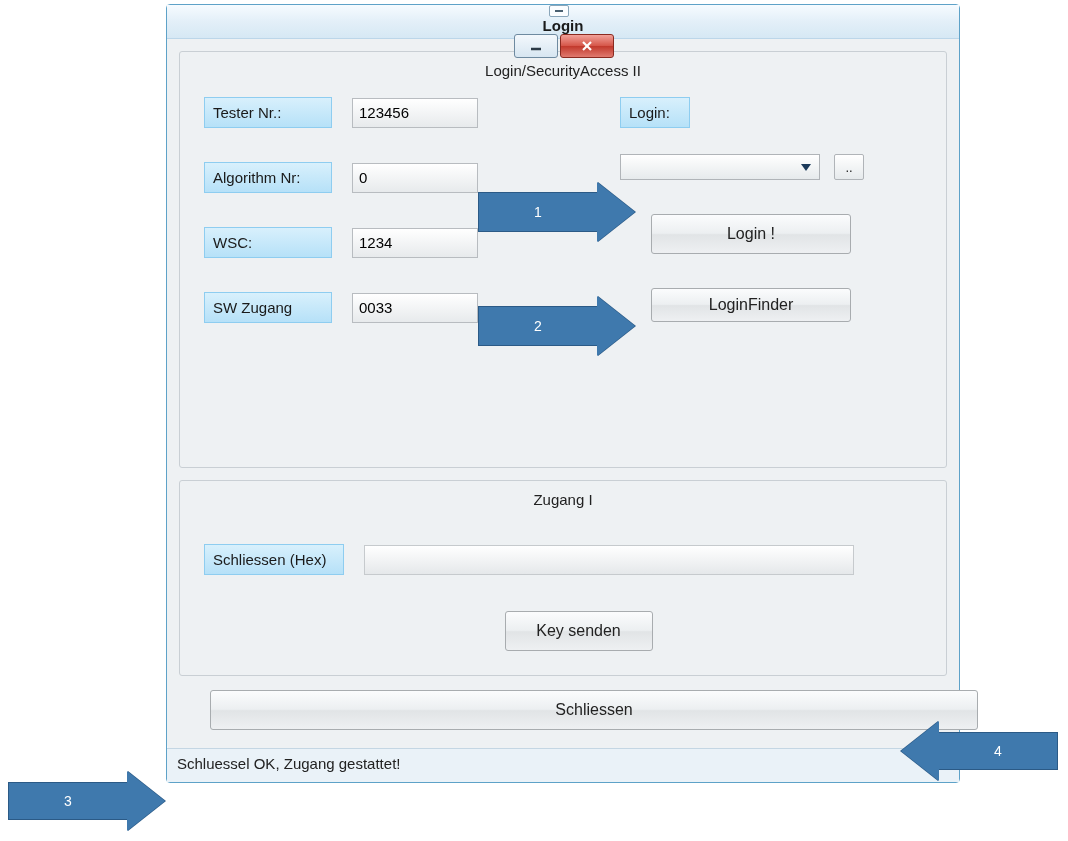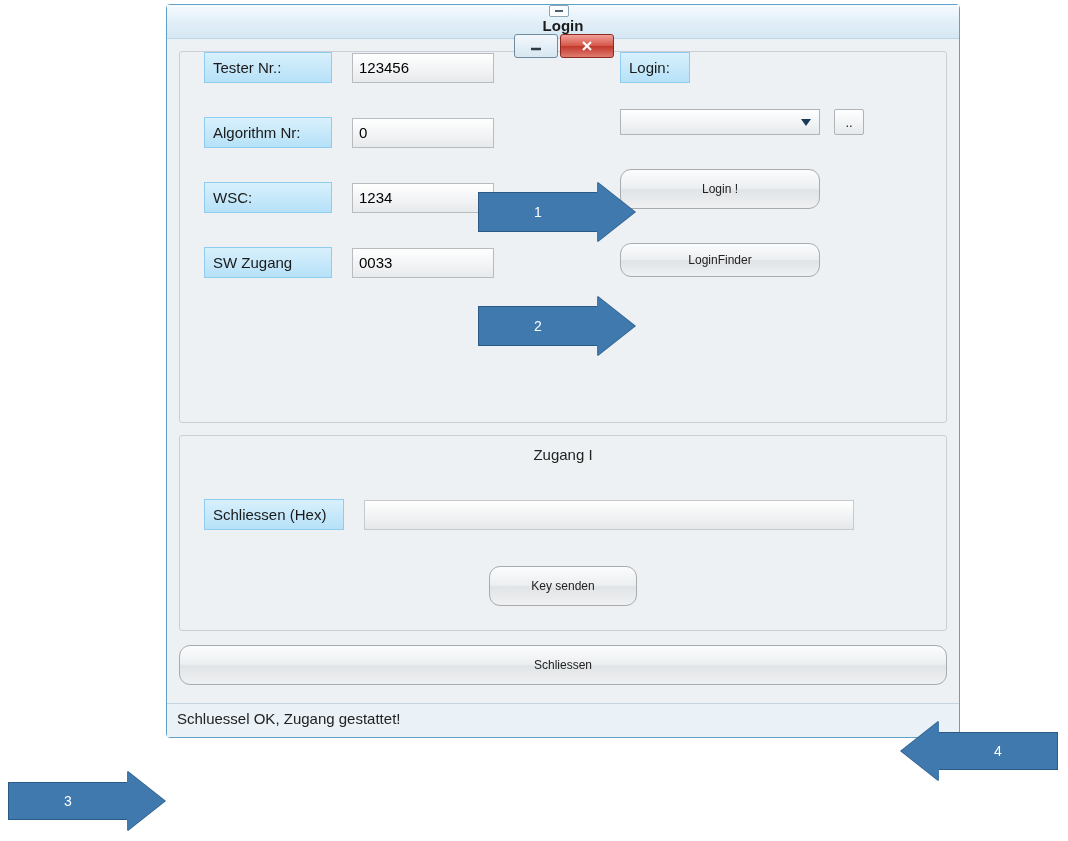--- a/index.html
+++ b/index.html
@@ -113,21 +113,21 @@
   }
   .txtfield.shaded {
     background: linear-gradient(to bottom,#ffffff,#e7eaec);
   }
 
   .leftcol { position:absolute; left:24px; top:0; width: 330px; }
   .rightcol { position:absolute; left:440px; top:0; width: 300px; }
   .group-body.grp1 { height: 370px; }
 
   .leftcol .row .bluelabel { width: 128px; }
-  .leftcol .row .txtfield  { margin-left: 20px; width: 142px; }
+  .leftcol .row .txtfield  { margin-left: 20px; width: 126px; }
 
   .rightcol .bluelabel { min-width: 78px; }
   .login-input { width: 200px; height:32px; }
 
   .combo {
     width: 200px; height:26px;
     border:1px solid #b0b4b8;
     background: linear-gradient(to bottom,#ffffff,#e6eaec);
     position:relative;
   }
@@ -135,25 +135,26 @@
     content:"";
     position:absolute; right:8px; top:9px;
     border-left:5px solid transparent;
     border-right:5px solid transparent;
     border-top:7px solid #1b3a5a;
   }
 
   .btn {
     display:inline-flex; align-items:center; justify-content:center;
     border:1px solid #a8acaf;
-    border-radius:11px;
+    border-radius:3px;
     background: linear-gradient(to bottom,#fbfcfd,#eceff1 48%,#e1e4e6 52%,#eef0f2);
-    font-size:12px;
+    font-size:16px;
     color:#222;
     cursor:pointer;
+    margin-left:31px;
   }
   .btn-login { width:200px; height:40px; }
   .btn-lf    { width:200px; height:34px; }
   .btn-key   { width:148px; height:40px; }
   .btn-close-long { width:100%; height:40px; }
 
   .helpbtn {
     width:30px; height:30px;
     border:1px solid #1d74b9;
     background: linear-gradient(to bottom,#4aa8e8,#2b8bd6 48%,#1a74c2 52%,#3a97dd);
@@ -249,20 +250,21 @@
             <line x1="3" y1="3" x2="11" y2="11"></line>
             <line x1="11" y1="3" x2="3" y2="11"></line>
           </svg>
       </span>
     </div>
   </div>
 
   <div class="client">
 
     <div class="groupbox">
+      <div class="group-title">Login/SecurityAccess II</div>
       <div class="group-body grp1">
 
         <div class="leftcol">
           <div class="row">
             <span class="bluelabel">Tester Nr.:</span>
             <input class="txtfield shaded" value="123456" style="">
           </div>
           <div class="row">
             <span class="bluelabel">Algorithm Nr:</span>
             <input class="txtfield shaded" value="0" style="">

